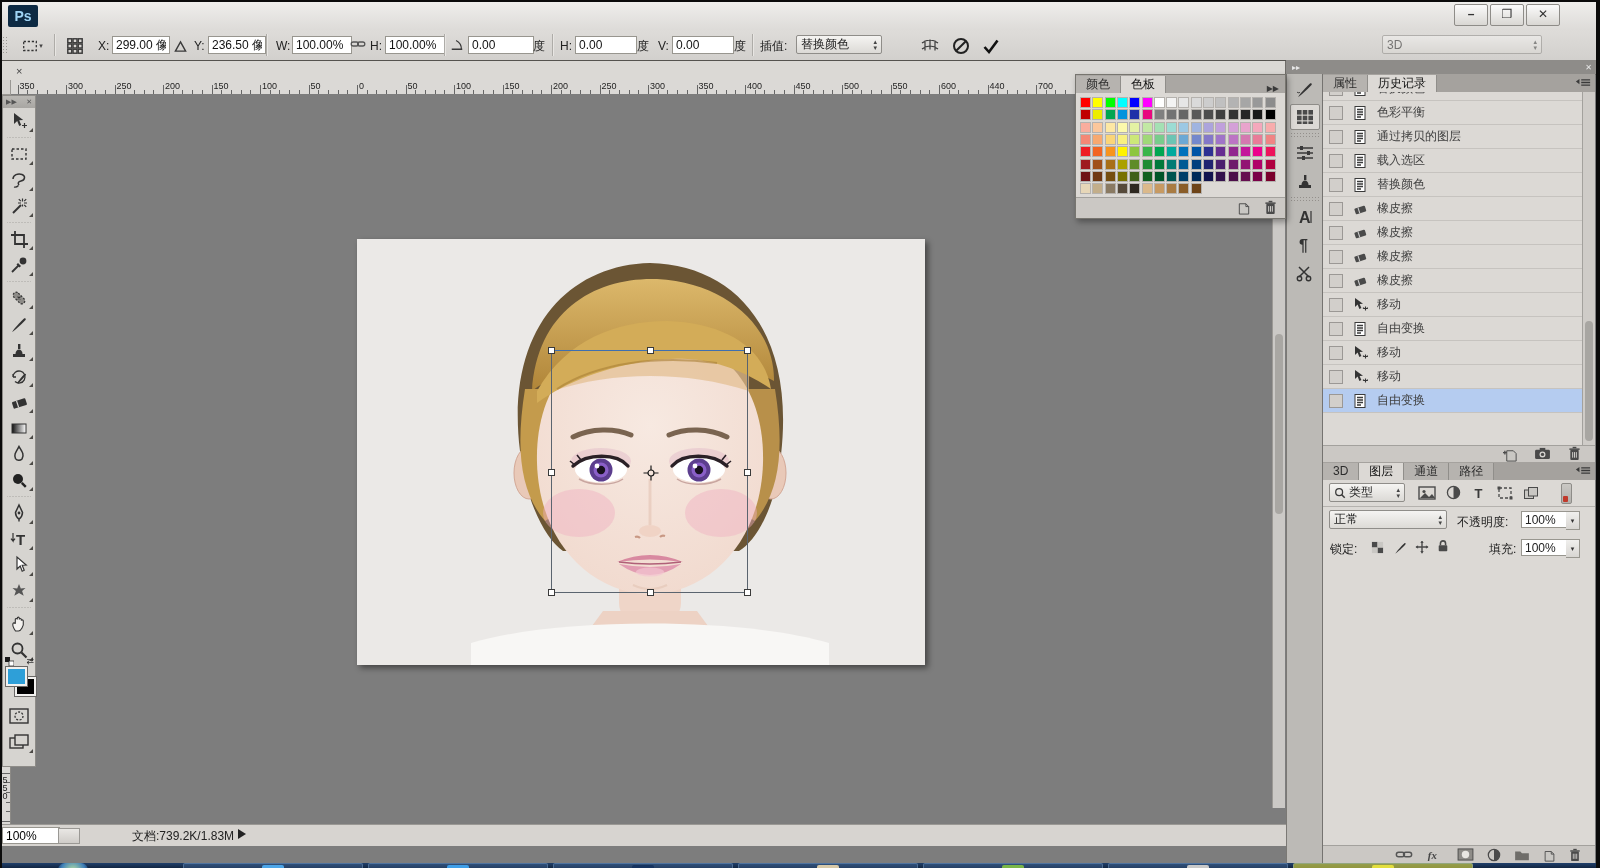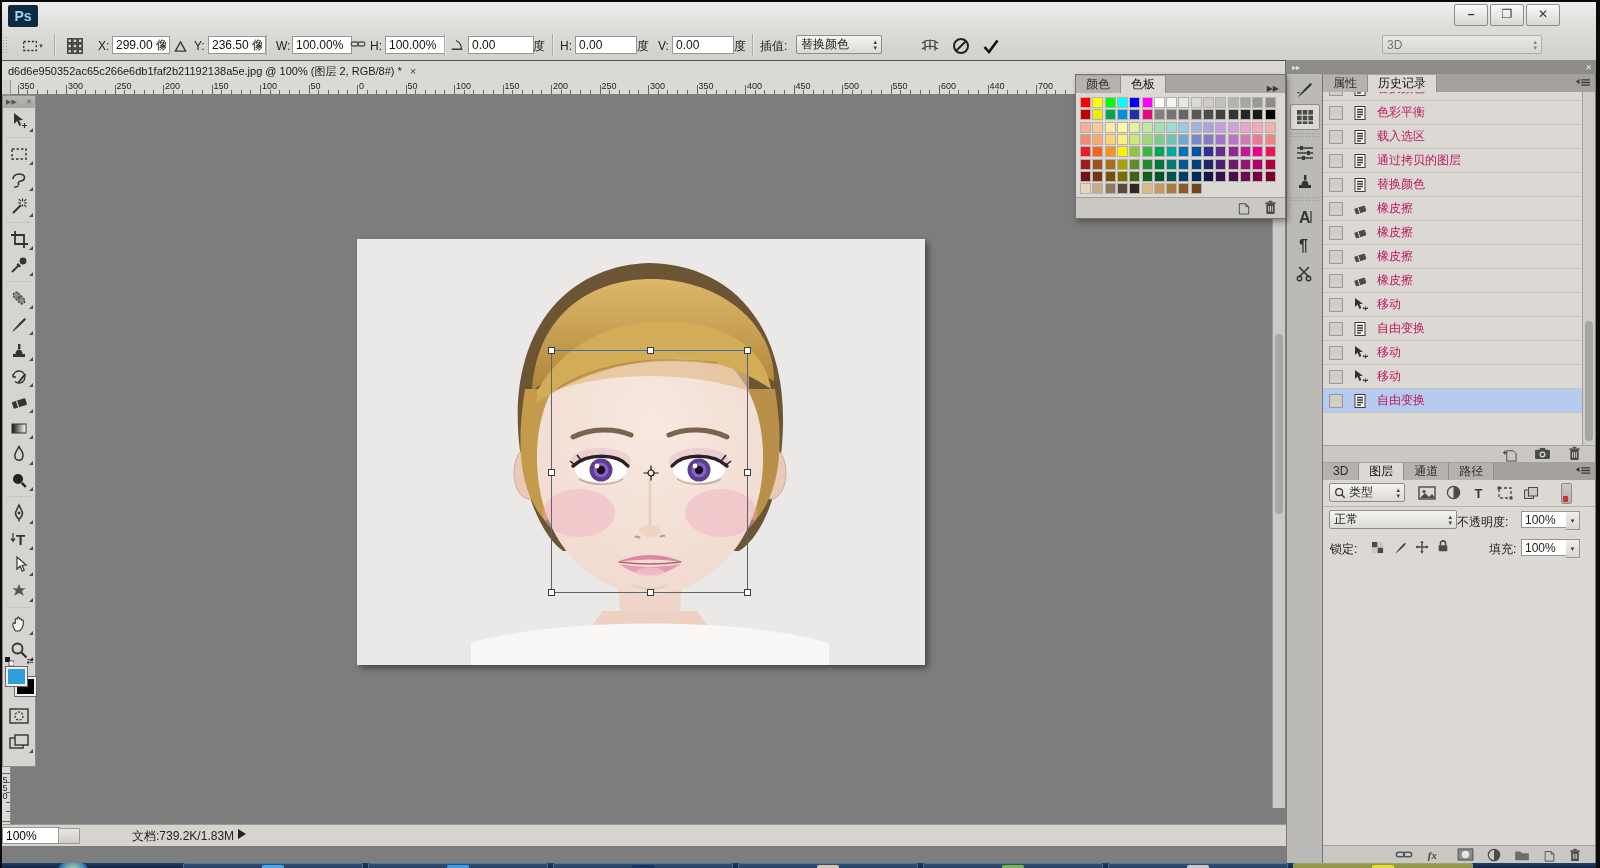--- a/index.html
+++ b/index.html
@@ -74,32 +74,32 @@
   #dockhead{left:1286px;top:58px;width:314px;height:14px;background:#8e8c89;border-bottom:1px solid #6e6c68;z-index:2;font-size:8px;color:#e8e8e8;}
   #dockstrip{left:1286px;top:72px;width:36px;height:789px;background:#bcbab6;border-left:1px solid #7b7975;border-right:1px solid #8e8c88;z-index:2;}
   .dock-btn{width:30px;height:26px;margin:2px auto;display:flex;align-items:center;justify-content:center;border-radius:2px;}
   .dock-btn.active{background:#dcd9d5;border:1px solid #8e8c88;box-sizing:border-box;}
   .dock-sep{height:6px;margin:2px 3px;background-image:radial-gradient(#938f8b 35%,transparent 36%);background-size:3px 3px;}
   
   #rightcol{left:1322px;top:72px;width:272px;height:789px;background:#dcd9d5;border-left:1px solid #757370;z-index:2;}
   .rc-tabs{position:relative;height:18px;background:#a5a29e;display:flex;align-items:flex-end;}
   .pmenu{position:absolute;right:4px;top:3px;}
   #history-list{position:absolute;left:0;top:18px;width:260px;height:353px;overflow:hidden;background:#dcd9d5;}
-  .hrow{height:23px;display:flex;align-items:center;border-bottom:1px solid #c6c3bf;font-size:12px;color:#be185d;}
+  .hrow{height:23px;display:flex;align-items:center;border-bottom:1px solid #c6c3bf;font-size:12px;color:#404040;}
   .hrow.selected{background:#b5ccf0;}
   .hchk{width:14px;height:14px;background:#d2cfcb;border:1px solid #9b9895;margin:0 8px 0 6px;box-sizing:border-box;}
   .hicon{width:18px;display:flex;justify-content:center;margin-right:8px;}
   #history-scroll{position:absolute;right:0;top:18px;width:12px;height:353px;background:#cfccc8;border-left:1px solid #a3a19d;}
   #history-scroll .thumb{position:absolute;left:2px;bottom:4px;width:8px;height:120px;background:#a8a6a2;border-radius:4px;}
   #history-foot{position:absolute;left:0;top:371px;width:272px;height:17px;background:#cbc8c4;border-top:1px solid #a3a19d;border-bottom:1px solid #8a8884;}
   #layers-group{position:absolute;left:0;top:388px;width:272px;height:401px;}
   .lp-row{position:absolute;left:0;width:272px;font-size:12px;color:#222;}
   #filter-dd{position:absolute;left:6px;top:3px;width:76px;height:19px;}
   .mini-ic{display:inline-flex;width:24px;height:19px;align-items:center;justify-content:center;}
-  #blend-dd{position:absolute;left:6px;top:2px;width:128px;height:19px;}
+  #blend-dd{position:absolute;left:6px;top:2px;width:118px;height:19px;}
   .pct-field{position:absolute;width:46px;height:17px;background:#fff;border:1px solid #98968f;font-size:12px;display:flex;align-items:center;padding:0 3px;box-sizing:border-box;}
   .pct-arrow{position:absolute;width:13px;height:17px;background:linear-gradient(#f0efed,#d8d6d2);border:1px solid #98968f;border-left:none;display:flex;align-items:center;justify-content:center;font-size:7px;color:#333;}
   #layers-list{position:absolute;left:0;top:100px;width:272px;}
   .lrow{height:32px;display:flex;align-items:center;border-bottom:1px solid #c2bfbb;}
   .lrow.selected{background:#afcbec;}
   .eyecell{width:26px;height:32px;border-right:1px solid #aeaba7;display:flex;align-items:center;justify-content:center;box-sizing:border-box;}
   .eyebox{width:14px;height:14px;background:#d7d4d0;border:1px solid #9b9895;box-sizing:border-box;}
   .lthumb{position:relative;width:40px;height:28px;margin-left:8px;border:1px solid #7b7975;background:#fff;overflow:hidden;box-sizing:border-box;}
   .lthumb.checker{background:repeating-conic-gradient(#fff 0 25%,#cfcfcf 0 50%) 0 0/8px 8px;}
   .lthumb.brackets{outline:1px solid #111;}
@@ -517,21 +517,20 @@
         </svg>
       </div>
   <div class="abs dd" style="left:1382px;top:5px;width:160px;opacity:.55">
     <span>3D</span>
     <span class="arrows">▴<br>▾</span>
   </div>
 </div>
 
 <div id="tabbar" class="abs">
       <div class="doctab active">
-        <span>d6d6e950352ac65c266e6db1faf2b21192138a5e.jpg @ 100% (图层 2, RGB/8#) *</span>
         <span class="tab-close">×</span>
       </div>
       <div class="doctab inactive">
         <span>151718zunsoi0dc8e2ij2h.jpg @ 100%(RGB/8#) *</span>
         <span class="tab-close">×</span>
       </div>
     </div>
 
 <div id="ruler-corner" class="abs"></div>
 <div id="hruler" class="abs">
@@ -1216,30 +1215,30 @@
           </div>
           <span>色彩平衡</span>
         </div>
         <div class="hrow">
           <div class="hchk"></div>
           <div class="hicon">
             <svg width="16" height="16" class="ic">
               <use href="#i-state"></use>
             </svg>
           </div>
-          <span>载入选区</span>
+          <span>通过拷贝的图层</span>
         </div>
         <div class="hrow">
           <div class="hchk"></div>
           <div class="hicon">
             <svg width="16" height="16" class="ic">
               <use href="#i-state"></use>
             </svg>
           </div>
-          <span>通过拷贝的图层</span>
+          <span>载入选区</span>
         </div>
         <div class="hrow">
           <div class="hchk"></div>
           <div class="hicon">
             <svg width="16" height="16" class="ic">
               <use href="#i-state"></use>
             </svg>
           </div>
           <span>替换颜色</span>
         </div>

